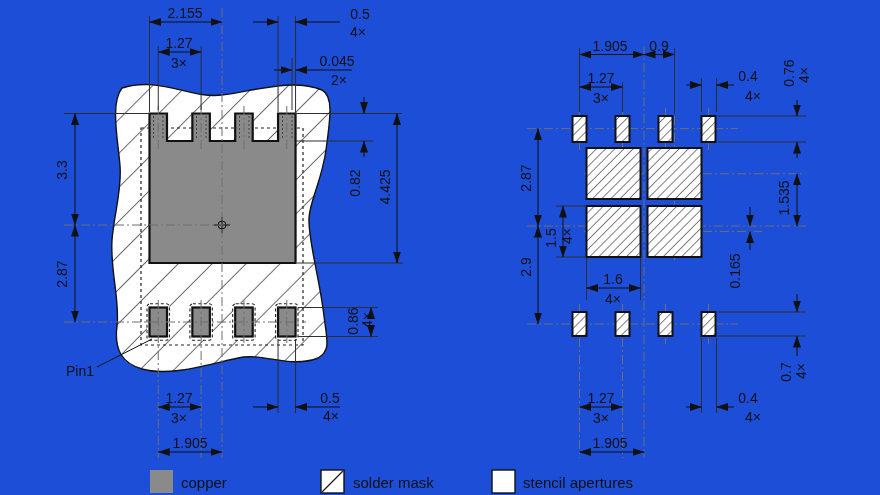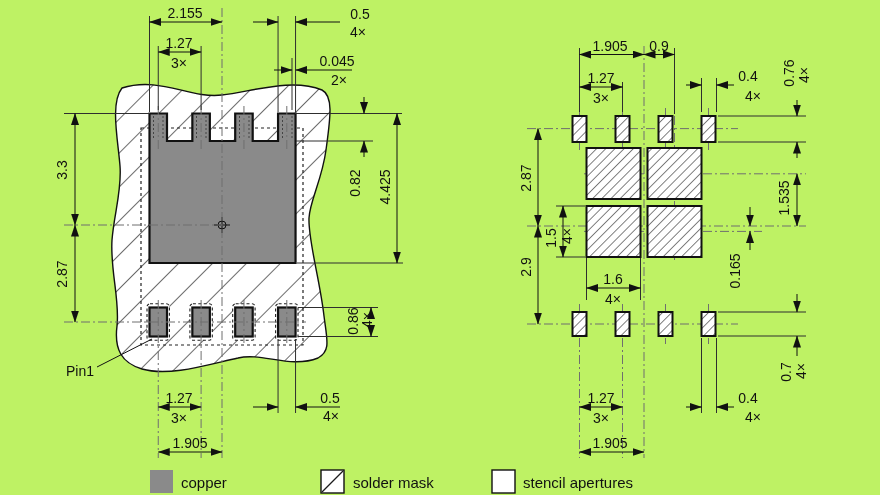--- a/index.html
+++ b/index.html
@@ -1,16 +1,16 @@
 <!DOCTYPE html>
 <html><head>
 <meta charset="utf-8">
 <style>
   html,body{margin:0;padding:0;background:#fff;}
-  .stage{width:880px;height:495px;background:#bef264;position:relative;font-family:"Liberation Sans",sans-serif;}
+  .stage{width:880px;height:495px;background:#1d4ed8;position:relative;font-family:"Liberation Sans",sans-serif;}
   svg{display:block;}
   text{font-family:"Liberation Sans",sans-serif;fill:#111;}
   .dim-label{font-size:14px;}
   .legend-label{font-size:15px;}
   .dimline{stroke:#111;stroke-width:1;fill:none;}
   .extline{stroke:#2e2e2e;stroke-width:1;fill:none;}
   .cl{stroke:#6f6f6f;stroke-width:1;fill:none;stroke-dasharray:9 3 2 3;}
   .pkg{stroke:#222;stroke-width:1.2;fill:none;stroke-dasharray:3 3;}
   .blob{stroke:#111;stroke-width:1.4;}
   .copper{stroke:#111;stroke-width:2.2;stroke-linejoin:miter;}

